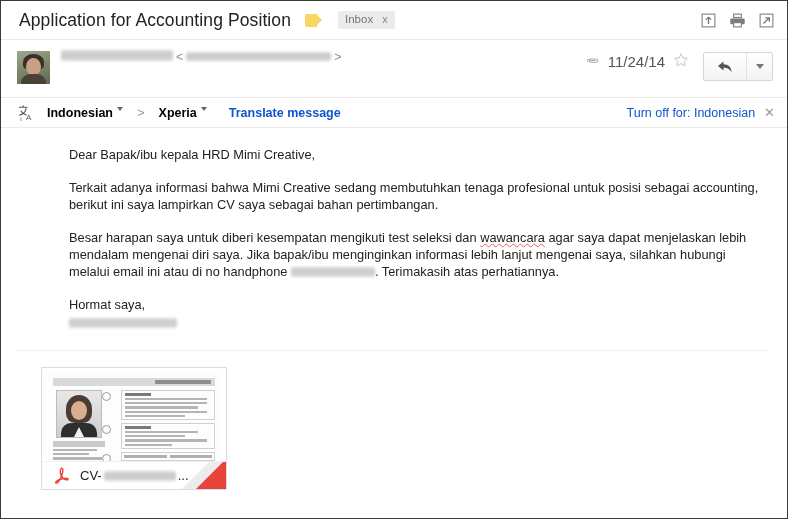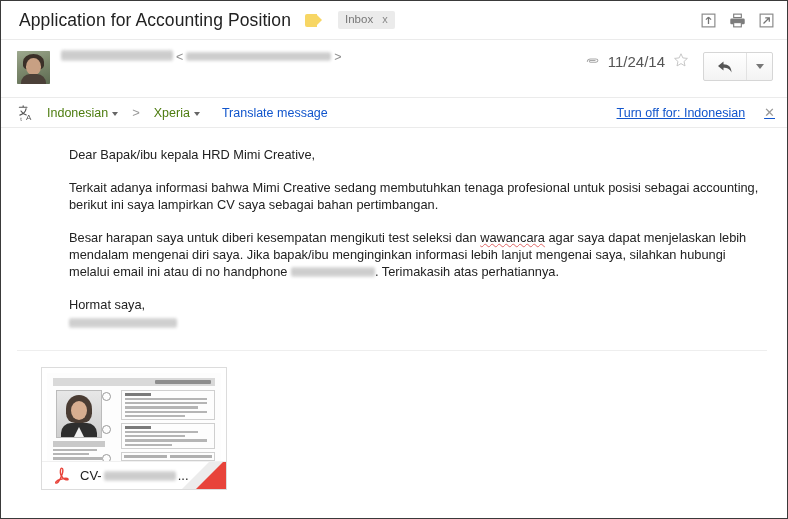--- a/index.html
+++ b/index.html
@@ -230,52 +230,53 @@
     height: 30px;
     padding: 0 12px 0 16px;
     box-sizing: border-box;
     border-bottom: 1px solid #ebebeb;
     background: #ffffff;
     font-size: 12.5px;
     color: #333333;
   }
   .tr-icon { width: 19px; height: 19px; margin-right: 11px; }
   .tr-lang {
-    color: #4d7c0f;
-    display: flex;
-    align-items: center;
+    color: #000000;
+    display: flex;
+    align-items: flex-start;
     gap: 4px;
     white-space: nowrap;
+    font-weight: bold;
   }
   .tr-lang::after {
     content: "";
     border-left: 3.5px solid transparent;
     border-right: 3.5px solid transparent;
     border-top: 4.5px solid #666666;
     position: relative;
     top: 1px;
   }
   .tr-arrow {
     color: #9a9a9a;
     padding: 0 14px;
     font-size: 13px;
   }
   .tr-link {
     color: #1155cc;
     margin-left: 22px;
     white-space: nowrap;
+    font-weight: bold;
   }
   .tr-right {
     margin-left: auto;
     display: flex;
     align-items: flex-end;
-    gap: 19px;
+    gap: 9px;
     color: #1155cc;
     white-space: nowrap;
-    text-decoration: underline;
   }
   .tr-right .tr-close { color: #999999; font-size: 13px; }
 
   
   .mail-body {
     padding: 18px 20px 0 68px;
     box-sizing: border-box;
     font-size: 12.8px;
     line-height: 17px;
     color: #222222;

